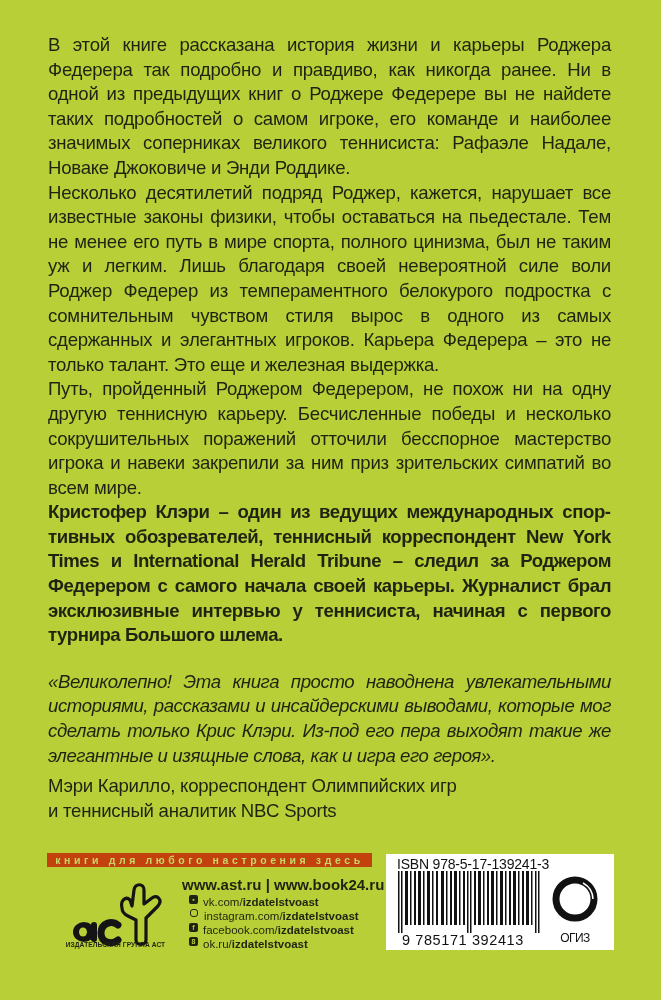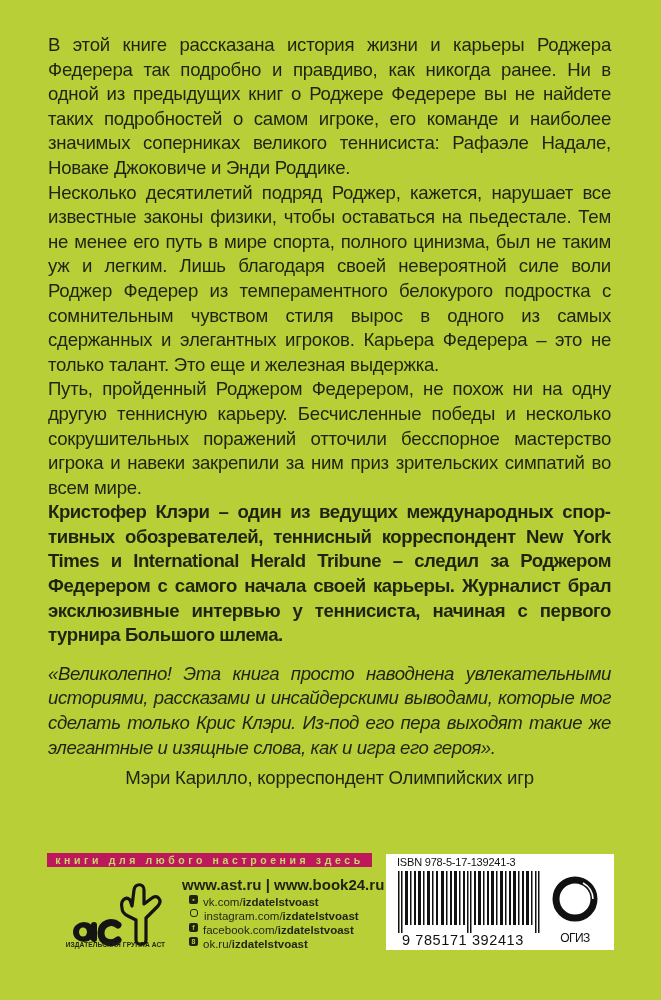--- a/index.html
+++ b/index.html
@@ -15,29 +15,29 @@
     position: absolute; left: 48px; top: 33px; width: 563px;
   }
   .para {
     font-size: 18.6px; line-height: 24.6px;
     text-align: justify; margin: 0;
     letter-spacing: -0.25px;
     hyphens: manual;
   }
   .para.bold { font-weight: bold; letter-spacing: -0.45px; }
   .para.italic { font-style: italic; letter-spacing: -0.4px; }
-  .para.attr { text-align: center; }
+  .para.attr { text-align: left; }
   #p1 { margin-top: 0; }
   #bio { }
-  #quote { margin-top: 14px; }
+  #quote { margin-top: 22px; }
   #attr { margin-top: 6px; }
 
   .strip {
     position: absolute; left: 47px; top: 853px; width: 325px; height: 14px;
-    background: #be185d; color: #c6d768;
+    background: #c2410c; color: #c6d768;
     font-size: 10.5px; font-weight: bold; letter-spacing: 3.6px;
     line-height: 14px; text-align: center; white-space: nowrap;
   }
   .ast-logo { position: absolute; left: 60px; top: 878px; width: 110px; height: 90px; }
   .ast-caption {
     position: absolute; left: 58px; top: 941px; width: 115px;
     font-size: 6.6px; font-weight: bold; letter-spacing: 0.1px; white-space: nowrap; text-align: center;
   }
   .links { position: absolute; left: 182px; top: 877px; width: 200px; }
   .links .sites { font-size: 15px; font-weight: bold; line-height: 16px; white-space: nowrap; margin-bottom: 2px; }
@@ -50,21 +50,21 @@
   .links .row .ic.ring { background: transparent; border: 1.5px solid #1f2412; width: 6px; height: 6px; border-radius: 3px; flex: 0 0 6px; margin-left:1px; margin-right: 6px; }
   .links .row .pre { font-weight: normal; }
   .links .row .handle { font-weight: bold; }
 
   .barcode-box {
     position: absolute; left: 386px; top: 854px; width: 228px; height: 96px;
     background: #ffffff;
   }
   .isbn-label {
     position: absolute; left: 11px; top: 2px;
-    font-size: 11px; color: #111; white-space: nowrap; letter-spacing: -0.2px;
+    font-size: 14px; color: #111; white-space: nowrap; letter-spacing: -0.2px;
   }
   .bars { position: absolute; left: 10px; top: 17px; width: 146px; height: 62px; }
   .ean-digits {
     position: absolute; left: 0px; top: 78px; width: 150px;
     font-size: 14.5px; color: #111; white-space: nowrap; letter-spacing: 0.6px;
     background: transparent;
     padding-left: 16px;
   }
   .ogiz-logo { position: absolute; left: 164px; top: 20px; width: 50px; height: 50px; }
   .ogiz-caption { position: absolute; left: 172px; top: 77px; width: 34px; text-align: center; font-size: 12px; color: #111; letter-spacing: -0.5px; }
@@ -75,20 +75,21 @@
 <div class="page">
 
   <div class="text-col">
     <p class="para" id="p1">В этой книге рассказана история жизни и карьеры Роджера Федерера так подробно и правдиво, как никогда ранее. Ни в одной из предыдущих книг о Роджере Федерере вы не най­dете таких подробностей о самом игроке, его команде и наи­более значимых соперниках великого теннисиста: Рафаэле Надале, Новаке Джоковиче и Энди Роддике.</p>
     <p class="para">Несколько десятилетий подряд Роджер, кажется, нарушает все известные законы физики, чтобы оставаться на пьедестале. Тем не менее его путь в мире спорта, полного цинизма, был не таким уж и легким. Лишь благодаря своей невероятной силе воли Роджер Федерер из темпераментного белокурого под­ростка с сомнительным чувством стиля вырос в одного из самых сдержанных и элегантных игроков. Карьера Федерера – это не только талант. Это еще и железная выдержка.</p>
     <p class="para">Путь, пройденный Роджером Федерером, не похож ни на одну другую теннисную карьеру. Бесчисленные победы и несколь­ко сокрушительных поражений отточили бесспорное мастер­ство игрока и навеки закрепили за ним приз зрительских сим­патий во всем мире.</p>
     <p class="para bold" id="bio">Кристофер Клэри – один из ведущих международных спор­тивных обозревателей, теннисный корреспондент New York Times и International Herald Tribune – следил за Роджером Федерером с самого начала своей карьеры. Журналист брал эксклюзивные интервью у теннисиста, начиная с первого турнира Большого шлема.</p>
     <p class="para italic" id="quote">«Великолепно! Эта книга просто наводнена увлекательными историями, рассказами и инсайдерскими выводами, которые мог сделать только Крис Клэри. Из-под его пера выходят такие же элегантные и изящные слова, как и игра его героя».</p>
     <div id="attr" class="para attr">
       <div>Мэри Карилло, корреспондент Олимпийских игр</div>
+      <div>и теннисный аналитик NBC Sports</div>
     </div>
   </div>
 
   <div class="strip">книги для любого настроения здесь</div>
 
   <svg class="ast-logo" viewBox="0 0 110 90">
 
     <path d="M62 30 C60 22 66 18 70 22 L72 28 L74 12 C75 5 84 5 84 12 L84 26 L92 20 C97 16 103 22 98 28 L86 40 L86 62 C86 68 76 68 76 62 L76 42 L68 38 C64 36 62 34 62 30 Z" fill="none" stroke="#141414" stroke-width="3.2" stroke-linejoin="round"></path>
 
     <ellipse cx="24" cy="54" rx="11" ry="10" fill="#141414"></ellipse>

